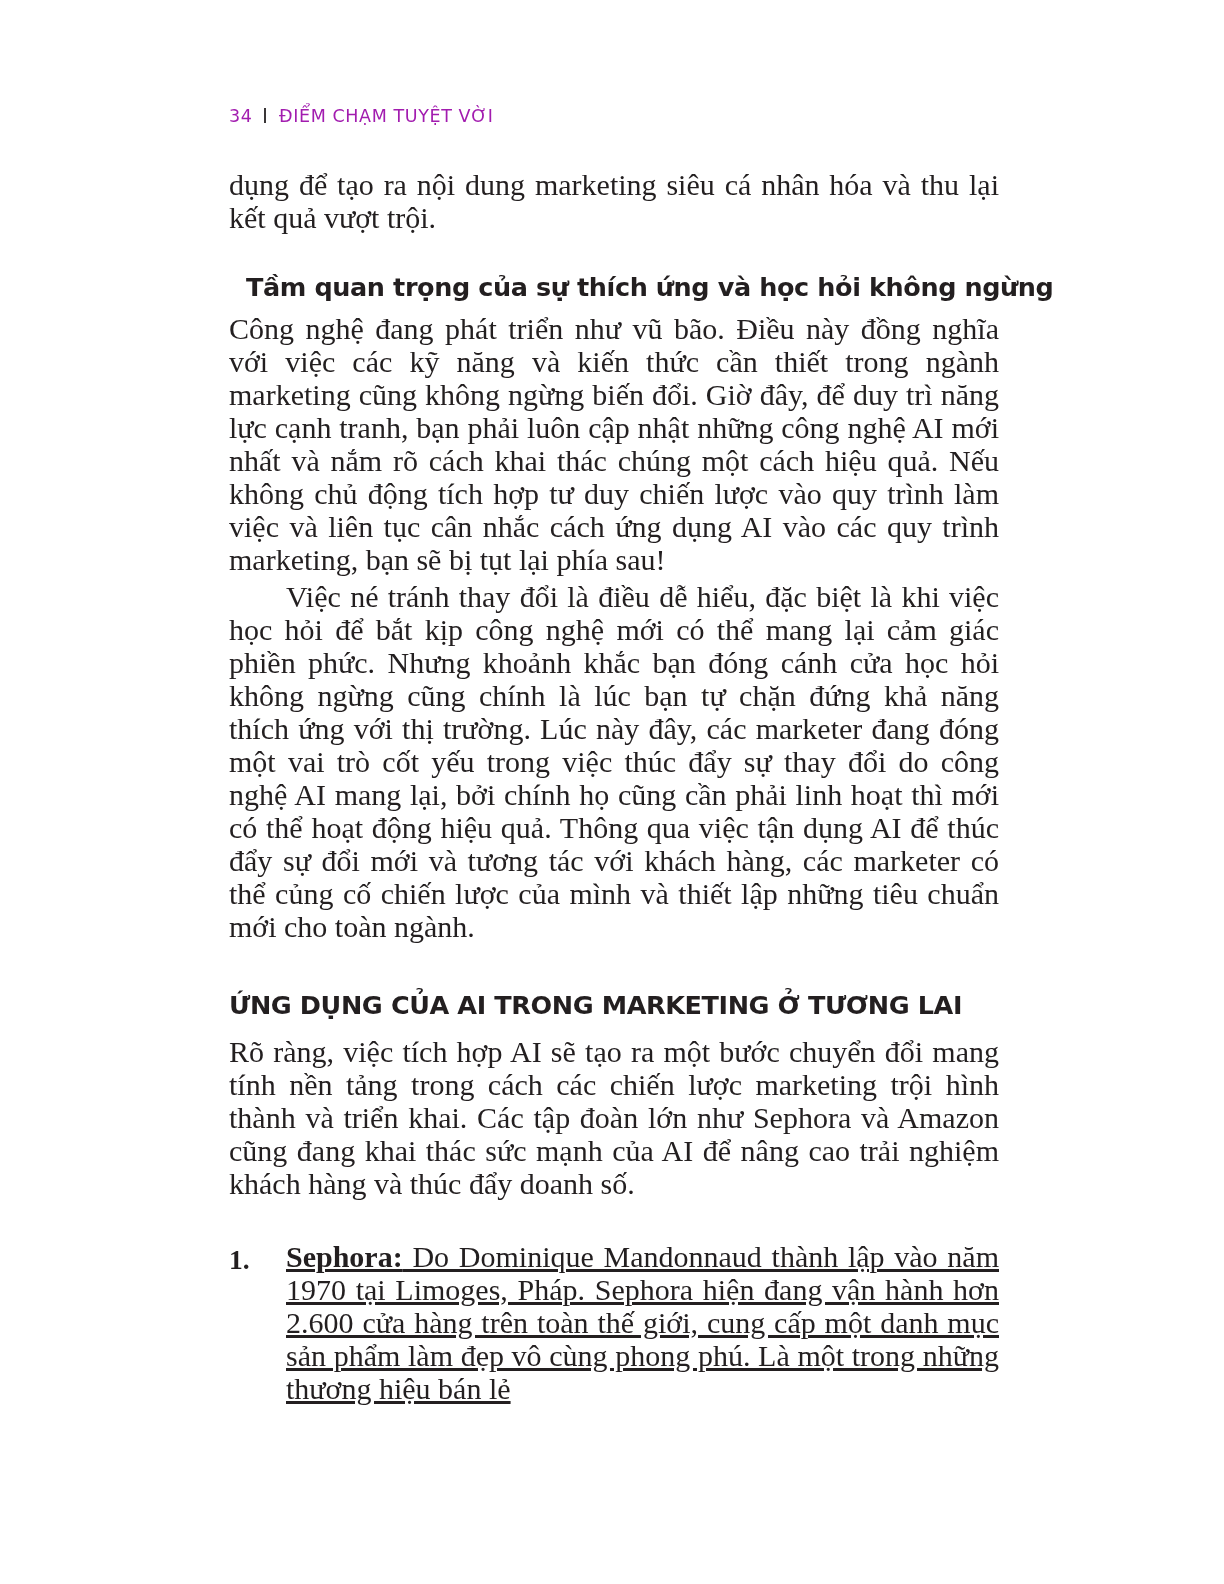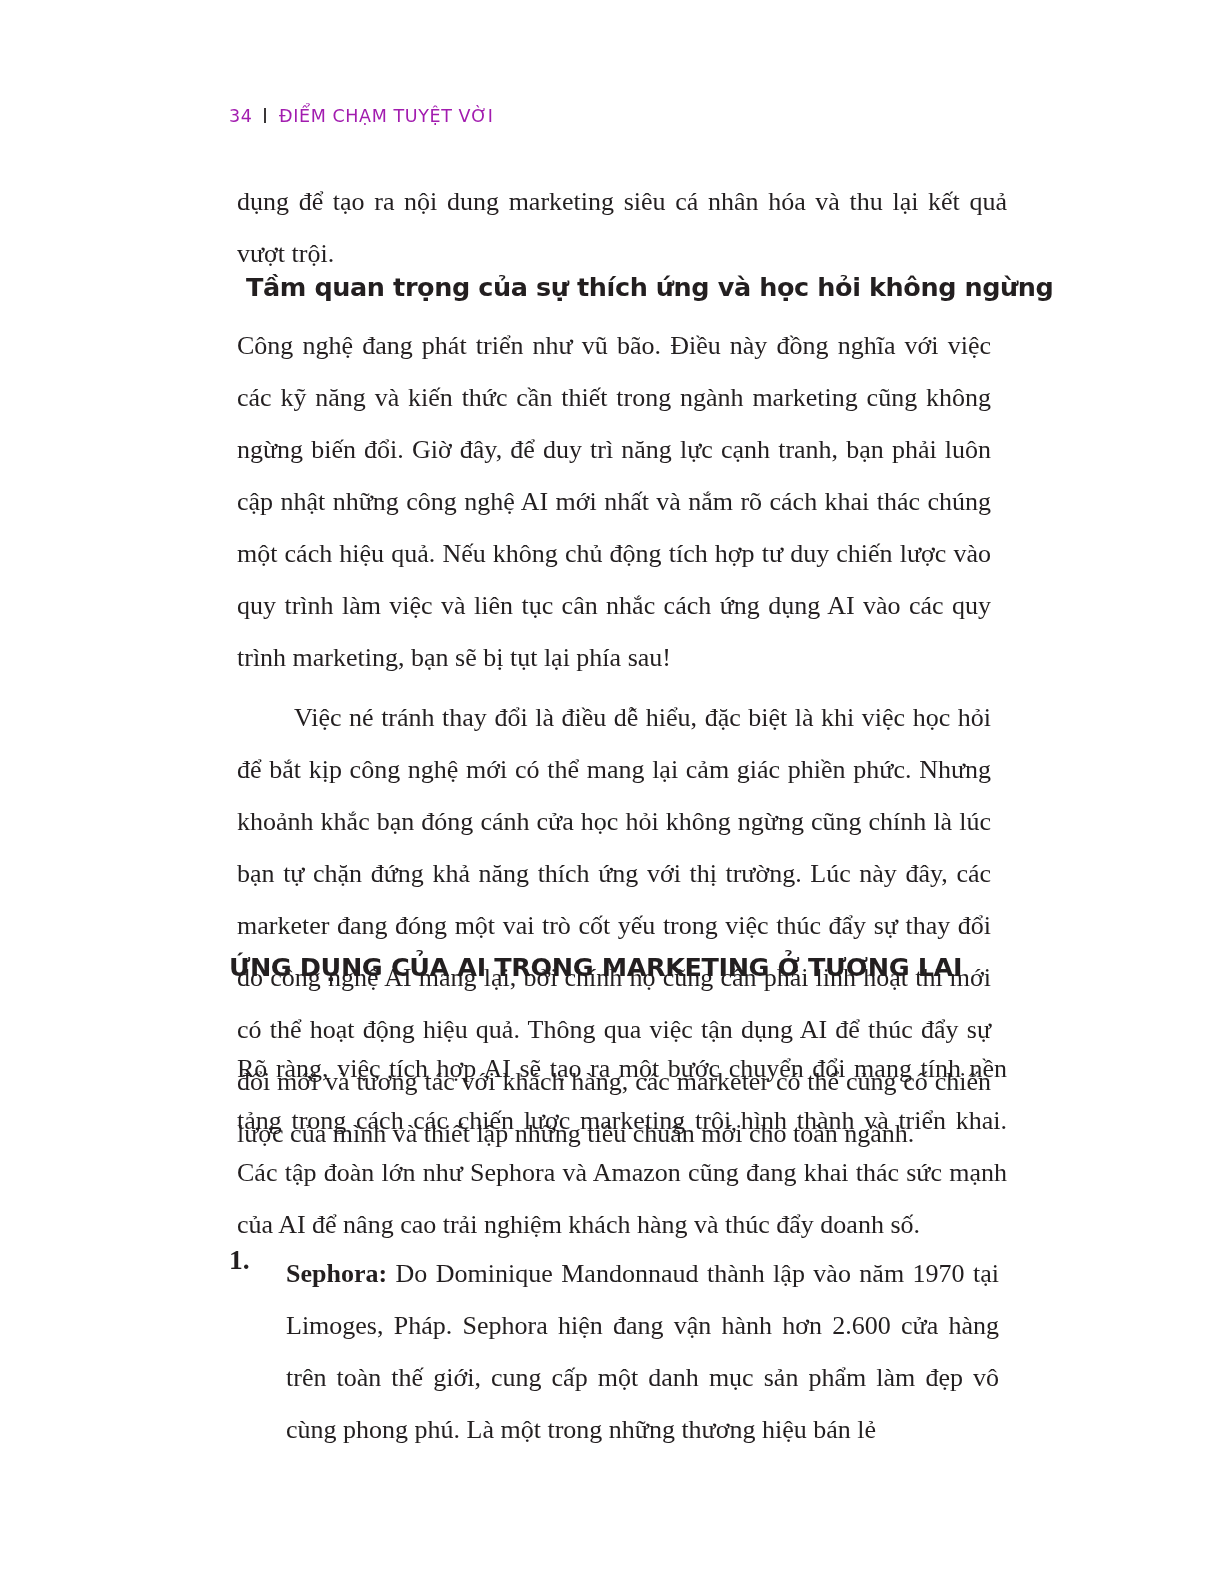--- a/index.html
+++ b/index.html
@@ -33,24 +33,24 @@
   .running-head .sep {
     display: inline-block;
     width: 1.6px;
     height: 15px;
     background: #3a3637;
     margin: 0 13px 0 12px;
     vertical-align: -1px;
   }
   .body-text {
     font-family: "Liberation Serif", "DejaVu Serif", serif;
-    font-size: 26px;
-    line-height: 52px;
+    font-size: 30px;
+    line-height: 33px;
     text-align: justify;
-    margin: 8px;
+    margin: 0;
   }
   .block {
     position: absolute;
     left: 0;
     width: 770px;
   }
   .indent {
     text-indent: 57px;
     margin-top: 4px;
   }
@@ -72,20 +72,21 @@
     left: 0;
     top: 0;
     font-family: "Liberation Serif", "DejaVu Serif", serif;
     font-weight: bold;
     font-size: 27.5px;
     line-height: 39.6px;
   }
   .list-body {
     margin-left: 57px;
     width: 713px;
+    text-decoration: underline;
   }
   .list-body b {
     font-weight: bold;
   }
 </style>
 </head>
 <body>
 
 <div class="page">
 
@@ -95,21 +96,21 @@
 
   <p class="body-text block" style="top:168px;">dụng để tạo ra nội dung marketing siêu cá nhân hóa và thu lại kết quả vượt trội.</p>
 
   <h2 class="subhead block" style="top:272px;margin-left:17px;">Tầm quan trọng của sự thích ứng và học hỏi không ngừng</h2>
 
   <div class="block" style="top:312px;">
     <p class="body-text">Công nghệ đang phát triển như vũ bão. Điều này đồng nghĩa với việc các kỹ năng và kiến thức cần thiết trong ngành marketing cũng không ngừng biến đổi. Giờ đây, để duy trì năng lực cạnh tranh, bạn phải luôn cập nhật những công nghệ AI mới nhất và nắm rõ cách khai thác chúng một cách hiệu quả. Nếu không chủ động tích hợp tư duy chiến lược vào quy trình làm việc và liên tục cân nhắc cách ứng dụng AI vào các quy trình marketing, bạn sẽ bị tụt lại phía sau!</p>
     <p class="body-text indent">Việc né tránh thay đổi là điều dễ hiểu, đặc biệt là khi việc học hỏi để bắt kịp công nghệ mới có thể mang lại cảm giác phiền phức. Nhưng khoảnh khắc bạn đóng cánh cửa học hỏi không ngừng cũng chính là lúc bạn tự chặn đứng khả năng thích ứng với thị trường. Lúc này đây, các marketer đang đóng một vai trò cốt yếu trong việc thúc đẩy sự thay đổi do công nghệ AI mang lại, bởi chính họ cũng cần phải linh hoạt thì mới có thể hoạt động hiệu quả. Thông qua việc tận dụng AI để thúc đẩy sự đổi mới và tương tác với khách hàng, các marketer có thể củng cố chiến lược của mình và thiết lập những tiêu chuẩn mới cho toàn ngành.</p>
   </div>
 
-  <h2 class="subhead block" style="top:952px;">ỨNG DỤNG CỦA AI TRONG MARKETING Ở TƯƠNG LAI</h2>
+  <h2 class="subhead block" style="top:990px;">ỨNG DỤNG CỦA AI TRONG MARKETING Ở TƯƠNG LAI</h2>
 
   <p class="body-text block" style="top:1035px;">Rõ ràng, việc tích hợp AI sẽ tạo ra một bước chuyển đổi mang tính nền tảng trong cách các chiến lược marketing trội hình thành và triển khai. Các tập đoàn lớn như Sephora và Amazon cũng đang khai thác sức mạnh của AI để nâng cao trải nghiệm khách hàng và thúc đẩy doanh số.</p>
 
   <div class="list-item" style="top:1240px;">
     <span class="list-num">1.</span>
     <p class="body-text list-body"><b>Sephora:</b><span> Do Dominique Mandonnaud thành lập vào năm 1970 tại Limoges, Pháp. Sephora hiện đang vận hành hơn 2.600 cửa hàng trên toàn thế giới, cung cấp một danh mục sản phẩm làm đẹp vô cùng phong phú. Là một trong những thương hiệu bán lẻ</span></p>
   </div>
 
 </div>
 

